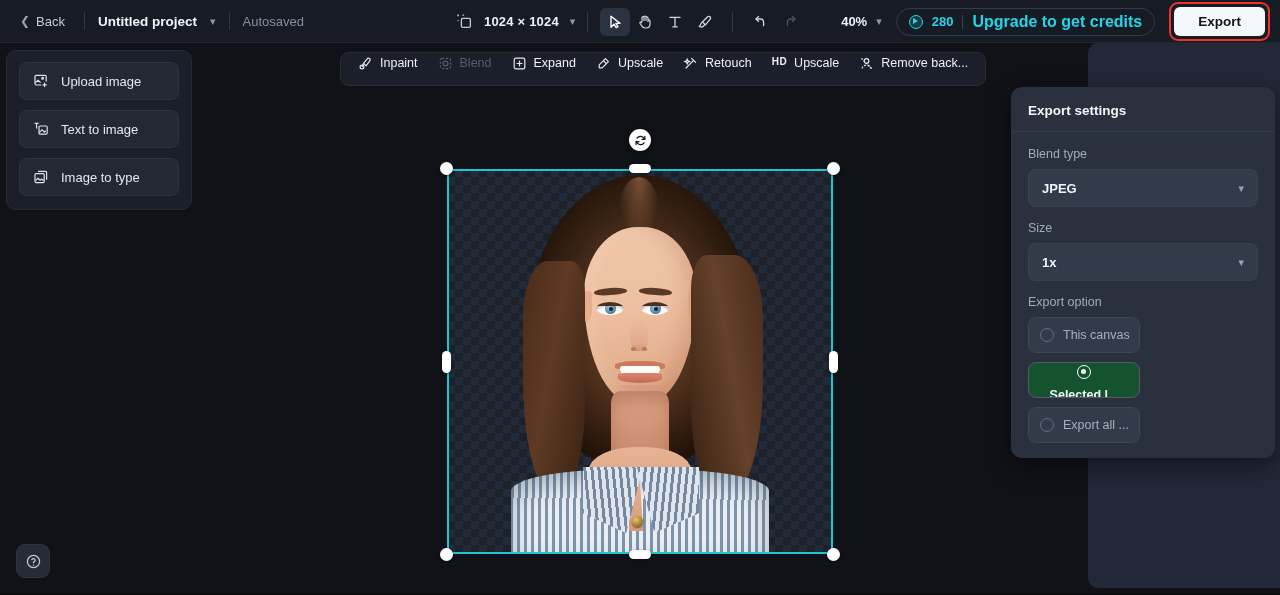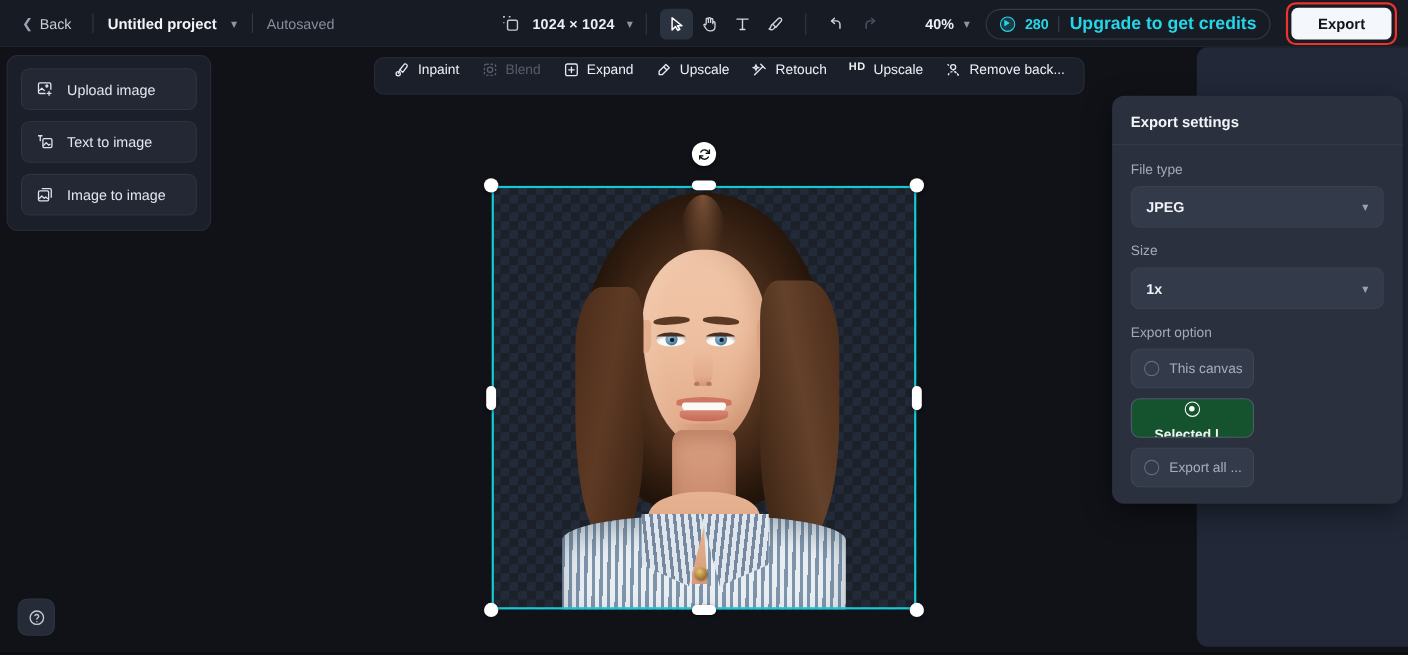--- a/index.html
+++ b/index.html
@@ -517,21 +517,21 @@
       <div class="h-edge-h" style="left:50%;margin-left:-11px;bottom:-5px"></div>
       <div class="h-edge-v" style="left:-5px;top:50%;margin-top:-11px"></div>
       <div class="h-edge-v" style="right:-5px;top:50%;margin-top:-11px"></div>
     </div>
 
     <div class="export-panel">
       <div class="ep-head">
         <div class="ep-title">Export settings</div>
       </div>
       <div class="ep-body">
-        <div class="ep-label">File type</div>
+        <div class="ep-label">Blend type</div>
         <div class="ep-select">
           <span class="ep-select-val">JPEG</span>
           <span class="ep-sel-chev">▾</span>
         </div>
 
         <div class="ep-label">Size</div>
         <div class="ep-select">
           <span class="ep-select-val">1x</span>
           <span class="ep-sel-chev">▾</span>
         </div>
@@ -590,18 +590,18 @@
         <span class="lp-item-label">Text to image</span>
       </div>
       <div class="lp-item">
         <span>
           <svg width="16" height="16" viewBox="0 0 16 16" fill="none" stroke="#dfe2ea" stroke-width="1.2" stroke-linejoin="round">
             <path d="M5 2.4h7.4a1.2 1.2 0 0 1 1.2 1.2v7.2"></path>
             <rect x="2" y="4.6" width="9.2" height="9" rx="1.2"></rect>
             <path d="M2.6 11.6 5 9.2l2.2 2 1.4-1.2 2 1.8"></path>
           </svg>
         </span>
-        <span class="lp-item-label">Image to image</span>
+        <span class="lp-item-label">Image to type</span>
       </div>
     </div>
   </div>
 
 </div>
 
 </body></html>

